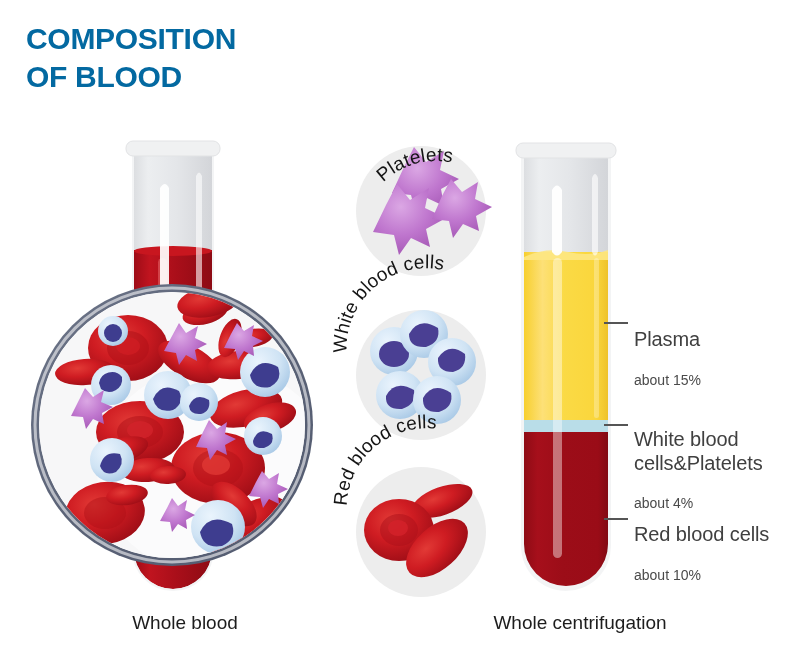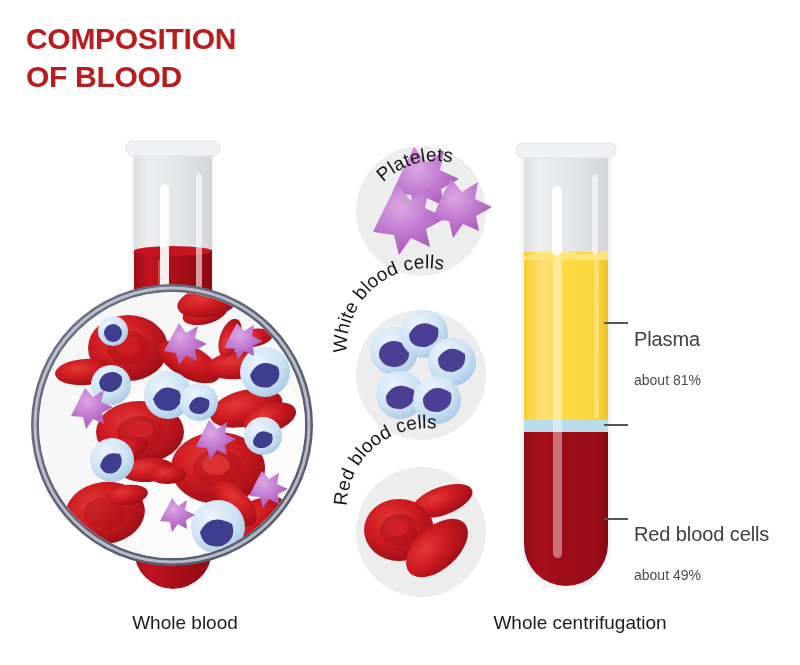--- a/index.html
+++ b/index.html
@@ -22,21 +22,21 @@
     height: 665px;
   }
   .title {
     position: absolute;
     left: 26px;
     top: 20px;
     font-size: 30px;
     font-weight: bold;
     line-height: 1.28;
     letter-spacing: -0.3px;
-    color: #b91c1c;
+    color: #0369a1;
     white-space: pre-line;
   }
   .caption {
     position: absolute;
     font-size: 19px;
     color: #1d1d1d;
     text-align: center;
     white-space: nowrap;
   }
   .caption-left  { left: 40px;  top: 612px; width: 290px; text-align: center; }
@@ -342,25 +342,30 @@
 
     <g stroke="#555555" stroke-width="2">
       <line x1="604" y1="323" x2="628" y2="323"></line>
       <line x1="604" y1="425" x2="628" y2="425"></line>
       <line x1="604" y1="519" x2="628" y2="519"></line>
     </g>
   </svg>
 
   <div class="callout callout-plasma">
     <div class="ctitle">Plasma</div>
-    <div class="csub">about 81%</div>
+    <div class="csub">about 15%</div>
   </div>
 
+  <div class="callout callout-wbc">
+    <div class="ctitle">White blood
+cells&amp;Platelets</div>
+    <div class="csub">about 4%</div>
+  </div>
 
   <div class="callout callout-rbc">
     <div class="ctitle">Red blood cells</div>
-    <div class="csub">about 49%</div>
+    <div class="csub">about 10%</div>
   </div>
 
   <div class="caption caption-left">Whole blood</div>
   <div class="caption caption-right">Whole centrifugation</div>
 
 </div>
 
 </body></html>

